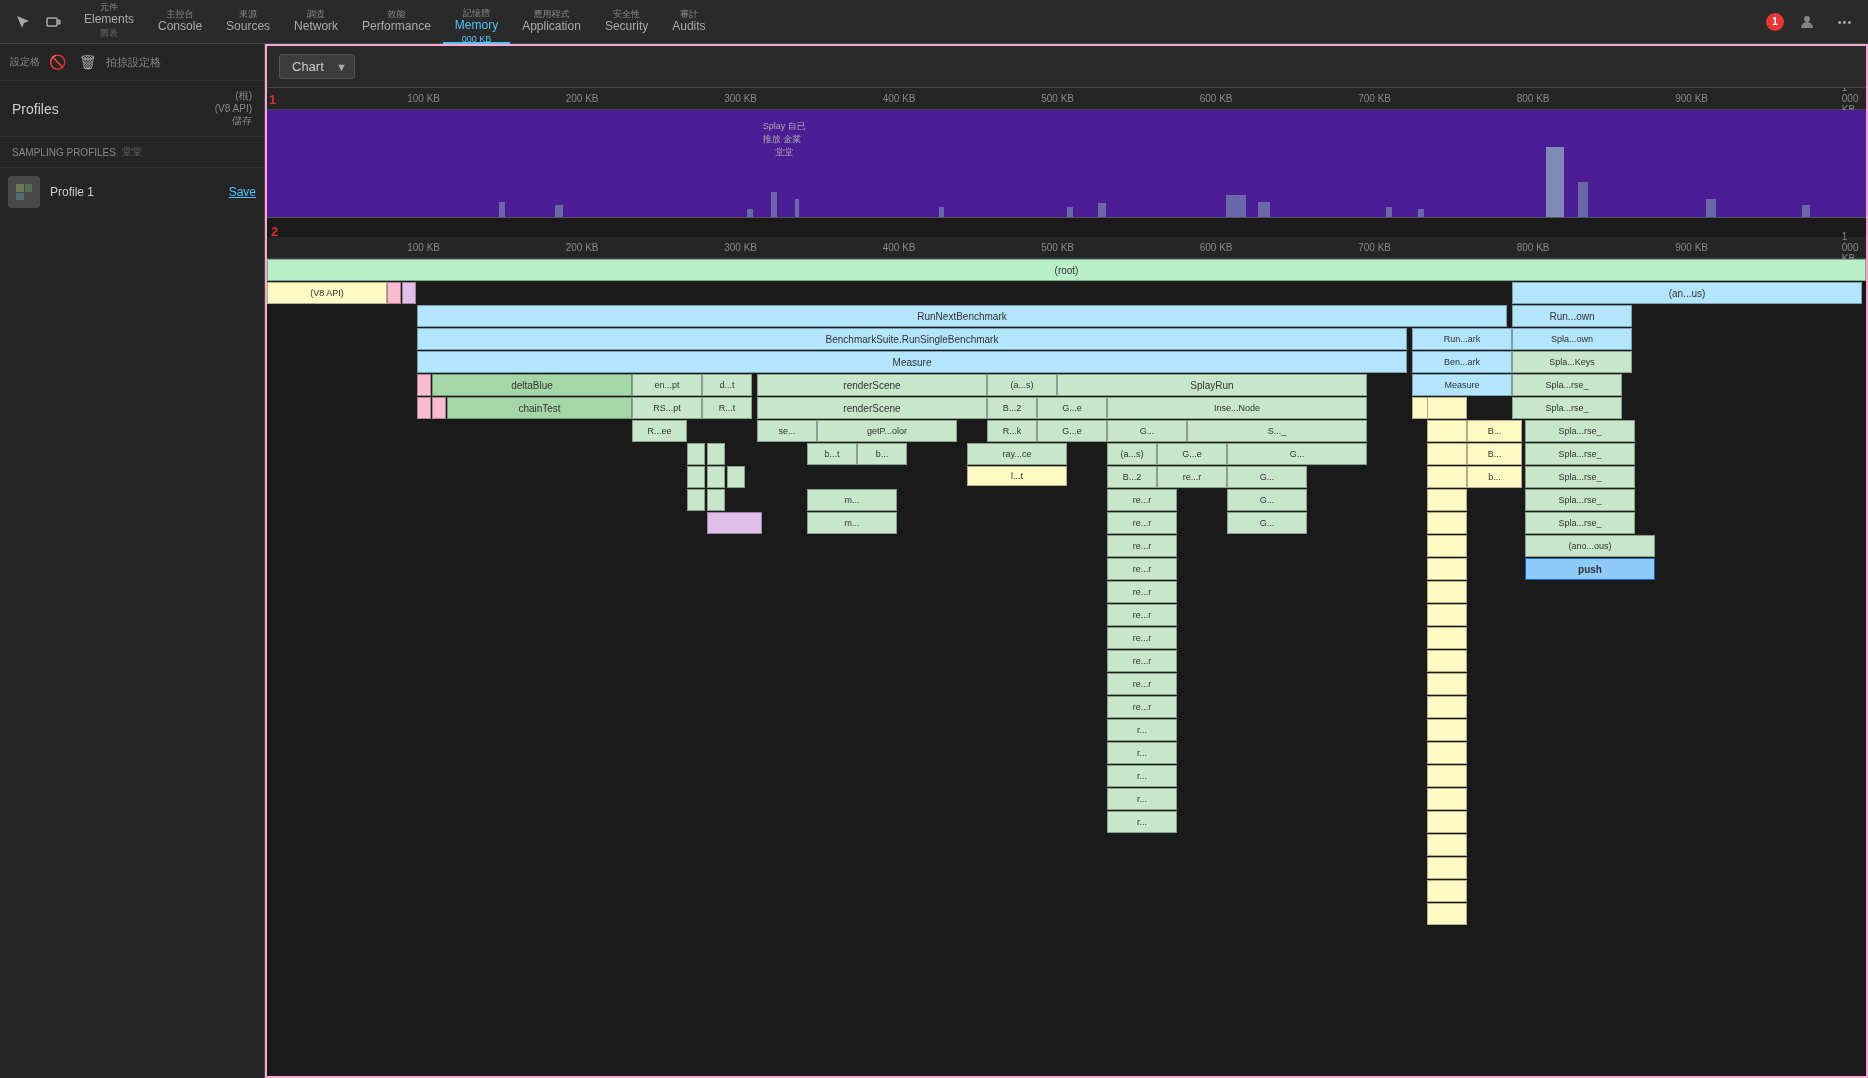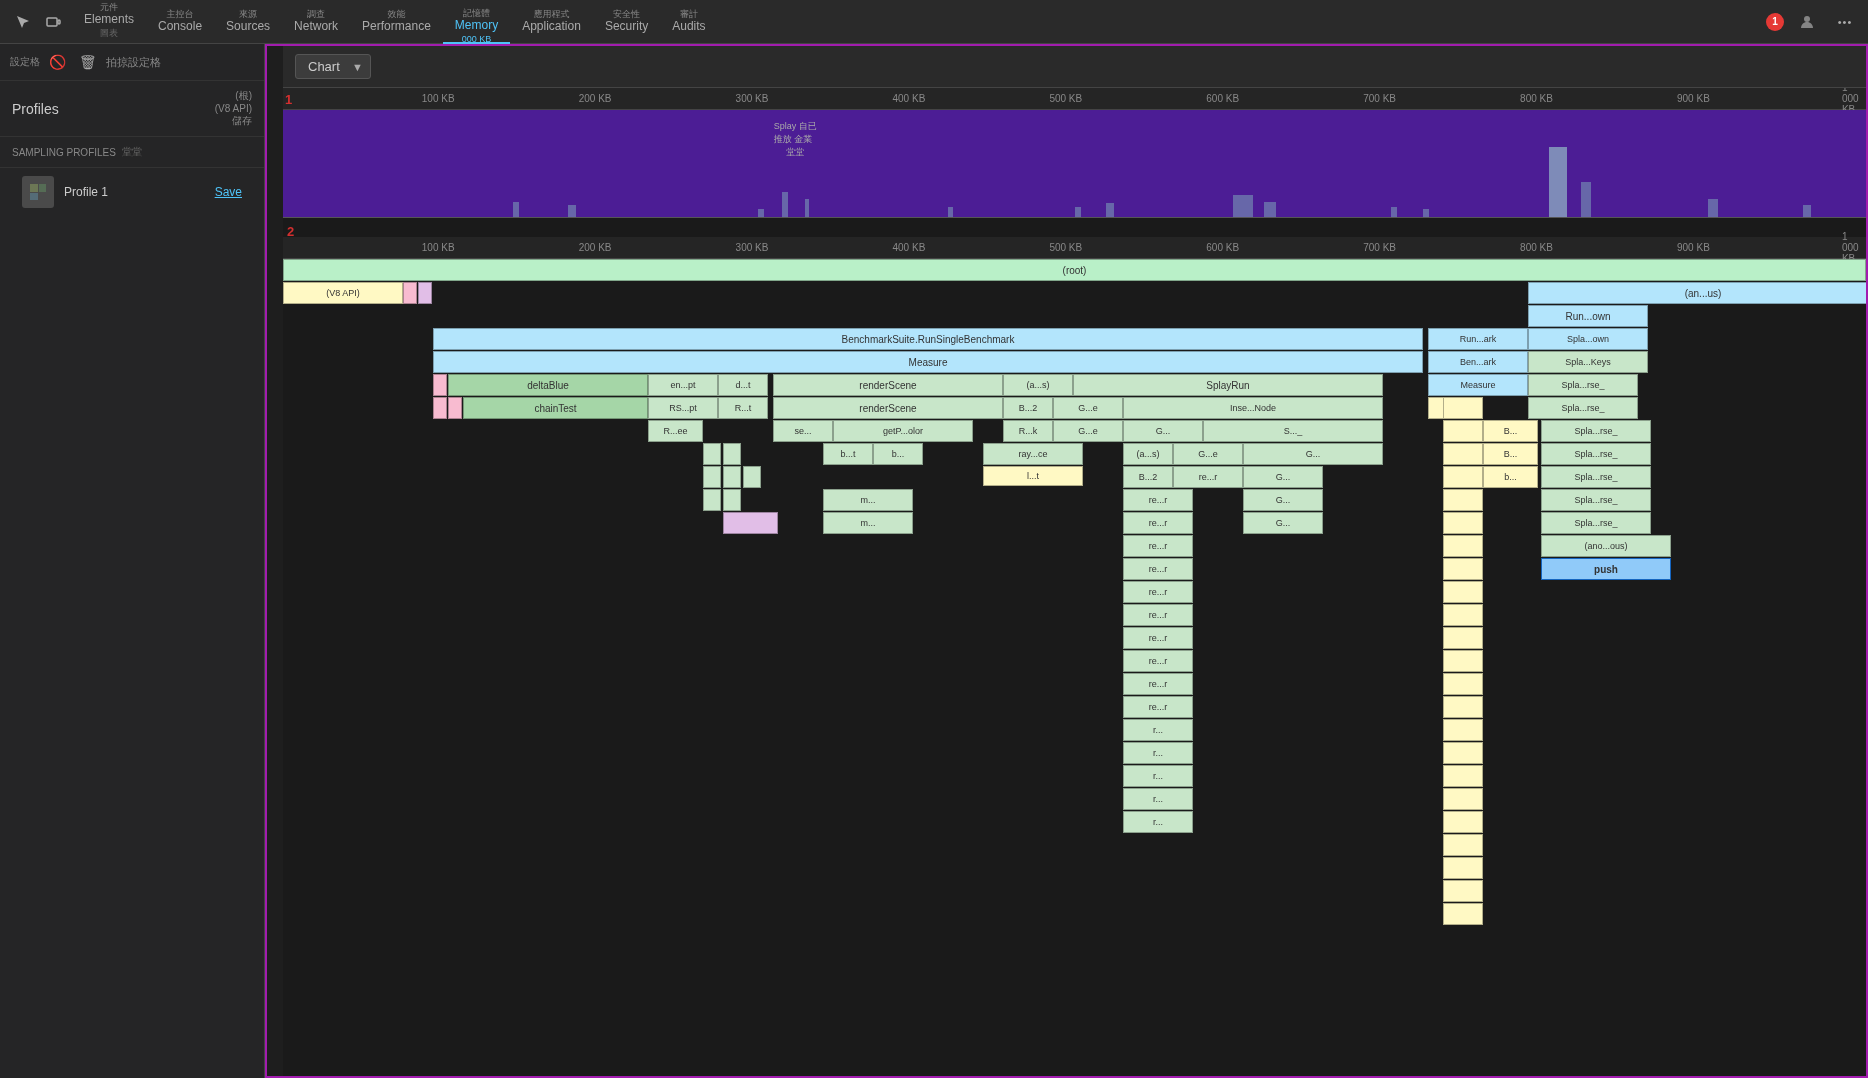--- a/index.html
+++ b/index.html
@@ -122,21 +122,21 @@
     .sampling-label {
       font-size: 10px;
       color: #888;
       display: flex;
       align-items: center;
       gap: 6px;
     }
     .profile-item {
       display: flex;
       align-items: center;
-      padding: 8px 22px;
+      padding: 8px 8px;
       gap: 10px;
       cursor: pointer;
     }
     .profile-icon {
       width: 32px; height: 32px;
       background: #4a4a4a;
       border-radius: 3px;
       display: flex; align-items: center; justify-content: center;
       color: #888; font-size: 16px; flex-shrink: 0;
     }
@@ -151,22 +151,21 @@
       cursor: pointer;
       font-size: 12px;
     }
 
     
     .content-area {
       flex: 1;
       display: flex;
       flex-direction: column;
       overflow: hidden;
-      border: 2px solid #a21caf;
-      padding-left: 16px;
+      border: 2px solid #f9a8d4;
     }
 
     
     .chart-toolbar {
       background: #2a2a2a;
       border-bottom: 1px solid #444;
       padding: 8px 12px;
       display: flex;
       align-items: center;
     }
@@ -490,20 +489,23 @@
           </div>
 
           <div class="flame-block fb-pink" style="left:120px;top:23px;width:14px;height:22px;"></div>
           <div class="flame-block fb-purple" style="left:135px;top:23px;width:14px;height:22px;"></div>
 
 
           <div class="flame-block fb-blue" style="left:1245px;top:23px;width:350px;height:22px;">
             <span>(an...us)</span>
           </div>
 
+          <div class="flame-block fb-blue" style="left:150px;top:46px;width:1090px;height:22px;">
+            <span>RunNextBenchmark</span>
+          </div>
           <div class="flame-block fb-blue" style="left:1245px;top:46px;width:120px;height:22px;font-size:10px;">
             <span>Run...own</span>
           </div>
 
           <div class="flame-block fb-blue" style="left:150px;top:69px;width:990px;height:22px;font-size:10px;">
             <span>BenchmarkSuite.RunSingleBenchmark</span>
           </div>
           <div class="flame-block fb-blue" style="left:1145px;top:69px;width:100px;height:22px;font-size:9px;">
             <span>Run...ark</span>
           </div>

